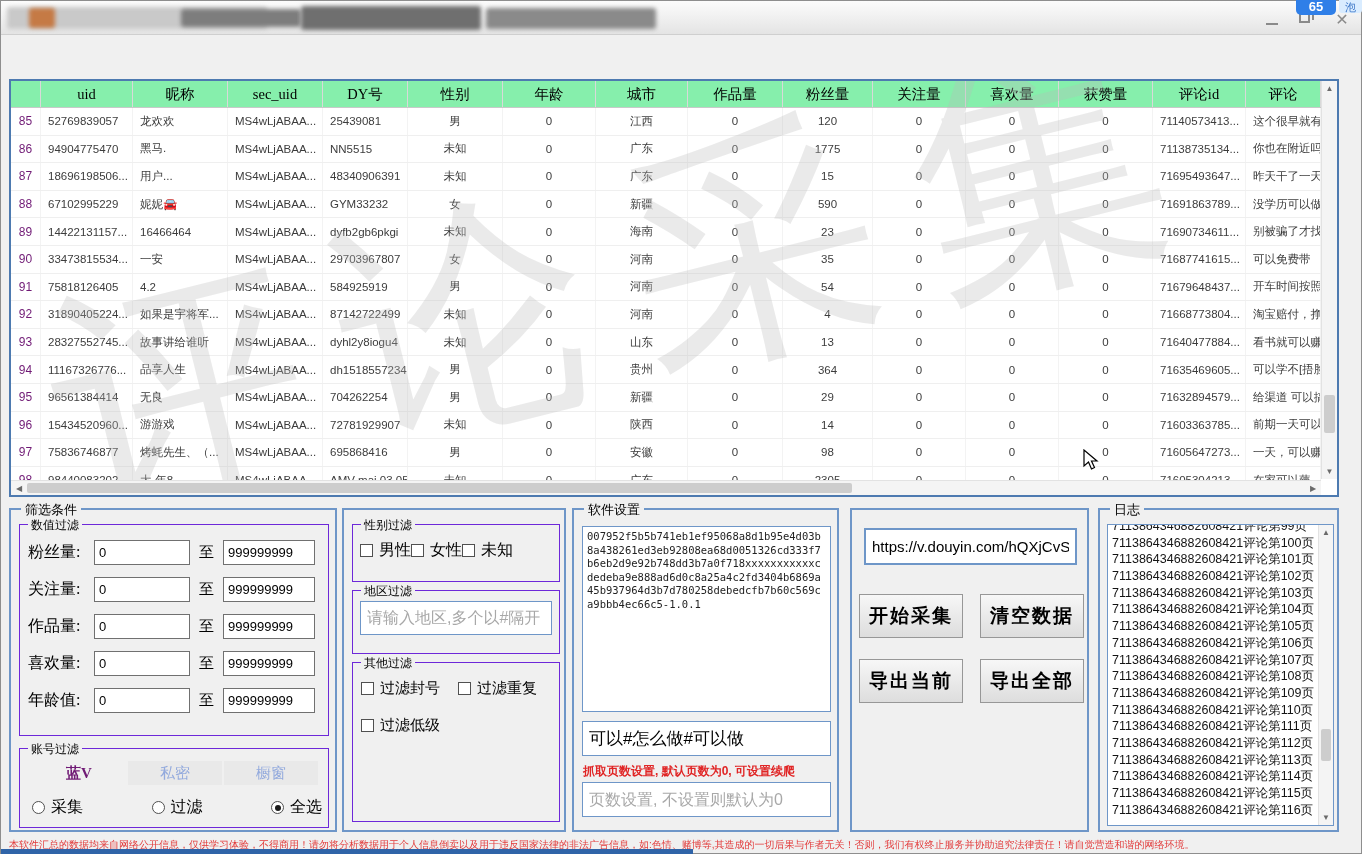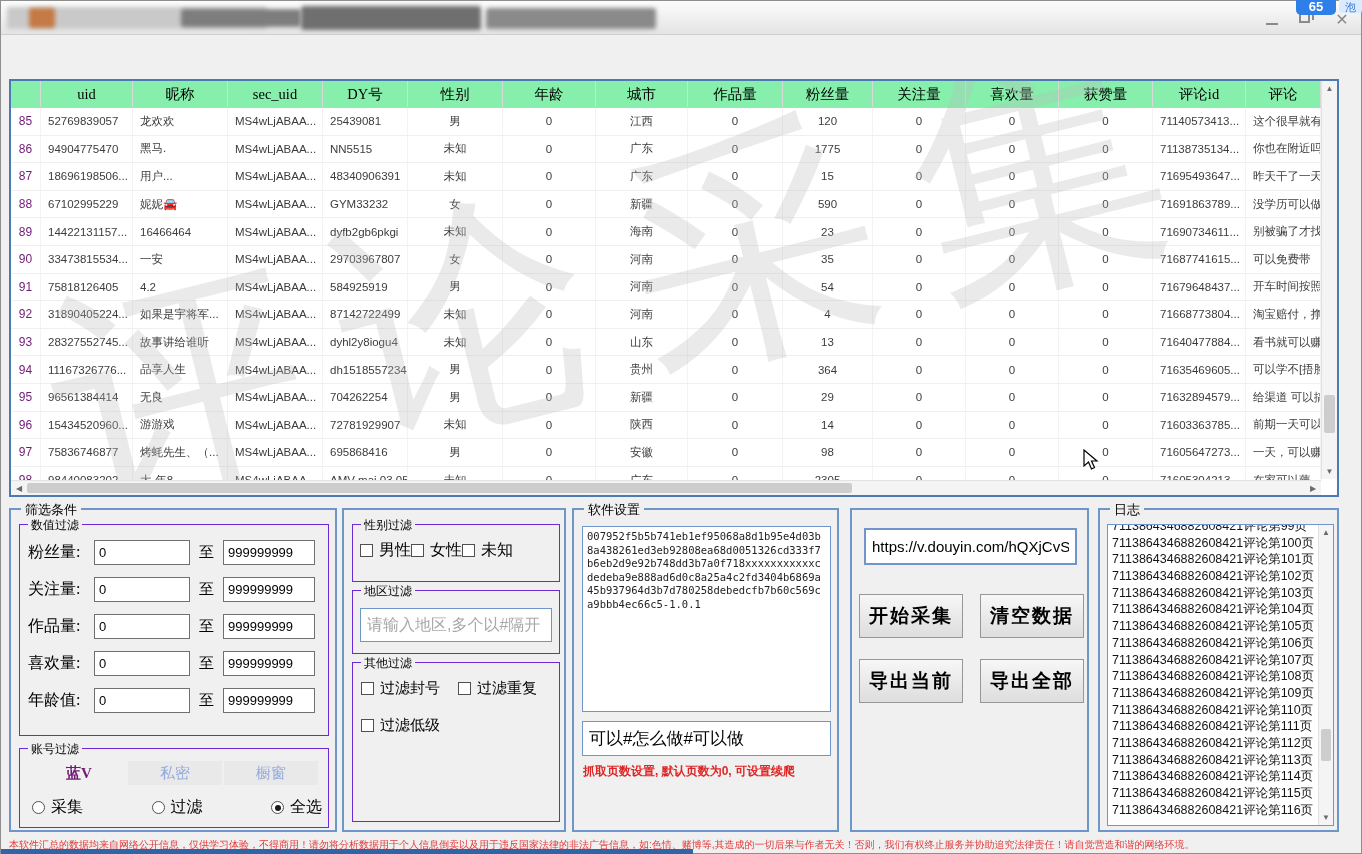--- a/index.html
+++ b/index.html
@@ -470,21 +470,21 @@
             <span>女性</span>
           </label>
           <label class="cb">
             <span class="cbox"></span>
             <span>未知</span>
           </label>
         </div>
     </div>
     <div class="group" style="left:8px;top:80px;width:208px;height:64px;text-decoration:underline;">
       <div class="glabel">地区过滤</div>
-      <input class="blueinput" style="position: absolute; left: 7px; top: 17px; width: 192px; height: 34px; font-size: 16px;" placeholder="请输入地区,多个以#隔开">
+      <input class="blueinput" style="position: absolute; left: 7px; top: 10px; width: 192px; height: 34px; font-size: 16px;" placeholder="请输入地区,多个以#隔开">
     </div>
     <div class="group" style="left:8px;top:152px;width:208px;height:160px;">
       <div class="glabel">其他过滤</div>
       <div style="display:flex;flex-wrap:wrap;padding:16px 0 0 8px;row-gap:18px;font-size:15px;">
           <label class="cb" style="width: 49%; font-size: 15px;">
             <span class="cbox"></span>
             <span>过滤封号</span>
           </label>
           <label class="cb" style="width: 49%; font-size: 15px;">
             <span class="cbox"></span>
@@ -496,20 +496,21 @@
           </label>
         </div>
     </div>
   </div>
 
   <div class="panel" style="left:571px;width:267px;">
     <div class="plabel">软件设置</div>
     <div class="keybox">007952f5b5b741eb1ef95068a8d1b95e4d03b8a438261ed3eb92808ea68d0051326cd333f7b6eb2d9e92b748dd3b7a0f718xxxxxxxxxxxcdedeba9e888ad6d0c8a25a4c2fd3404b6869a45b937964d3b7d780258debedcfb7b60c569ca9bbb4ec66c5-1.0.1</div>
     <input class="blueinput" style="position: absolute; left: 8px; top: 211px; width: 249px; height: 35px; font-size: 17px;" value="可以#怎么做#可以做">
     <div class="redhint">抓取页数设置, 默认页数为0, 可设置续爬</div>
+    <input class="blueinput" style="position: absolute; left: 8px; top: 272px; width: 249px; height: 35px; font-size: 16px;" placeholder="页数设置, 不设置则默认为0">
   </div>
 
   <div class="panel" style="left:849px;width:239px;">
     <input class="blueinput" style="position: absolute; left: 12px; top: 18px; width: 213px; height: 37px; font-size: 15px; border-width: 2px;" value="https://v.douyin.com/hQXjCvS/">
     <div>
         <div class="actbtn" style="left: 7px; top: 84px;">开始采集</div>
         <div class="actbtn" style="left: 128px; top: 84px;">清空数据</div>
         <div class="actbtn" style="left: 7px; top: 149px;">导出当前</div>
         <div class="actbtn" style="left: 128px; top: 149px;">导出全部</div>
       </div>

